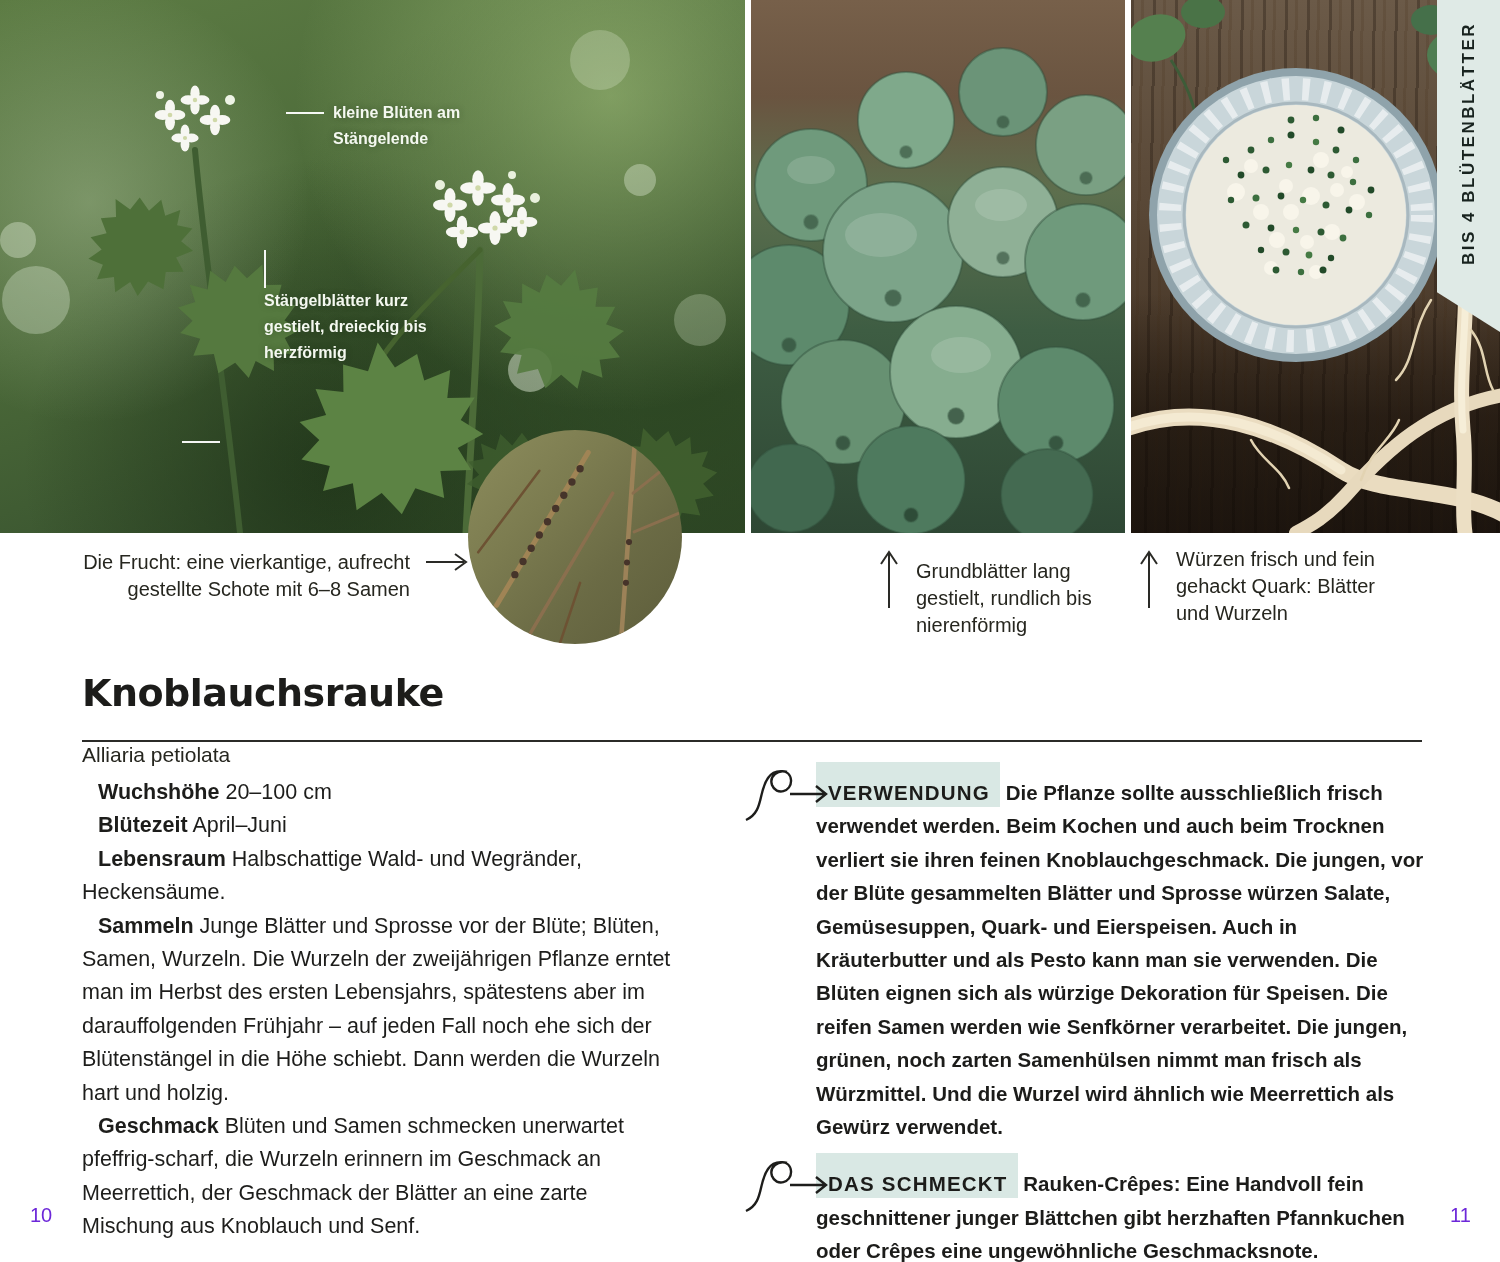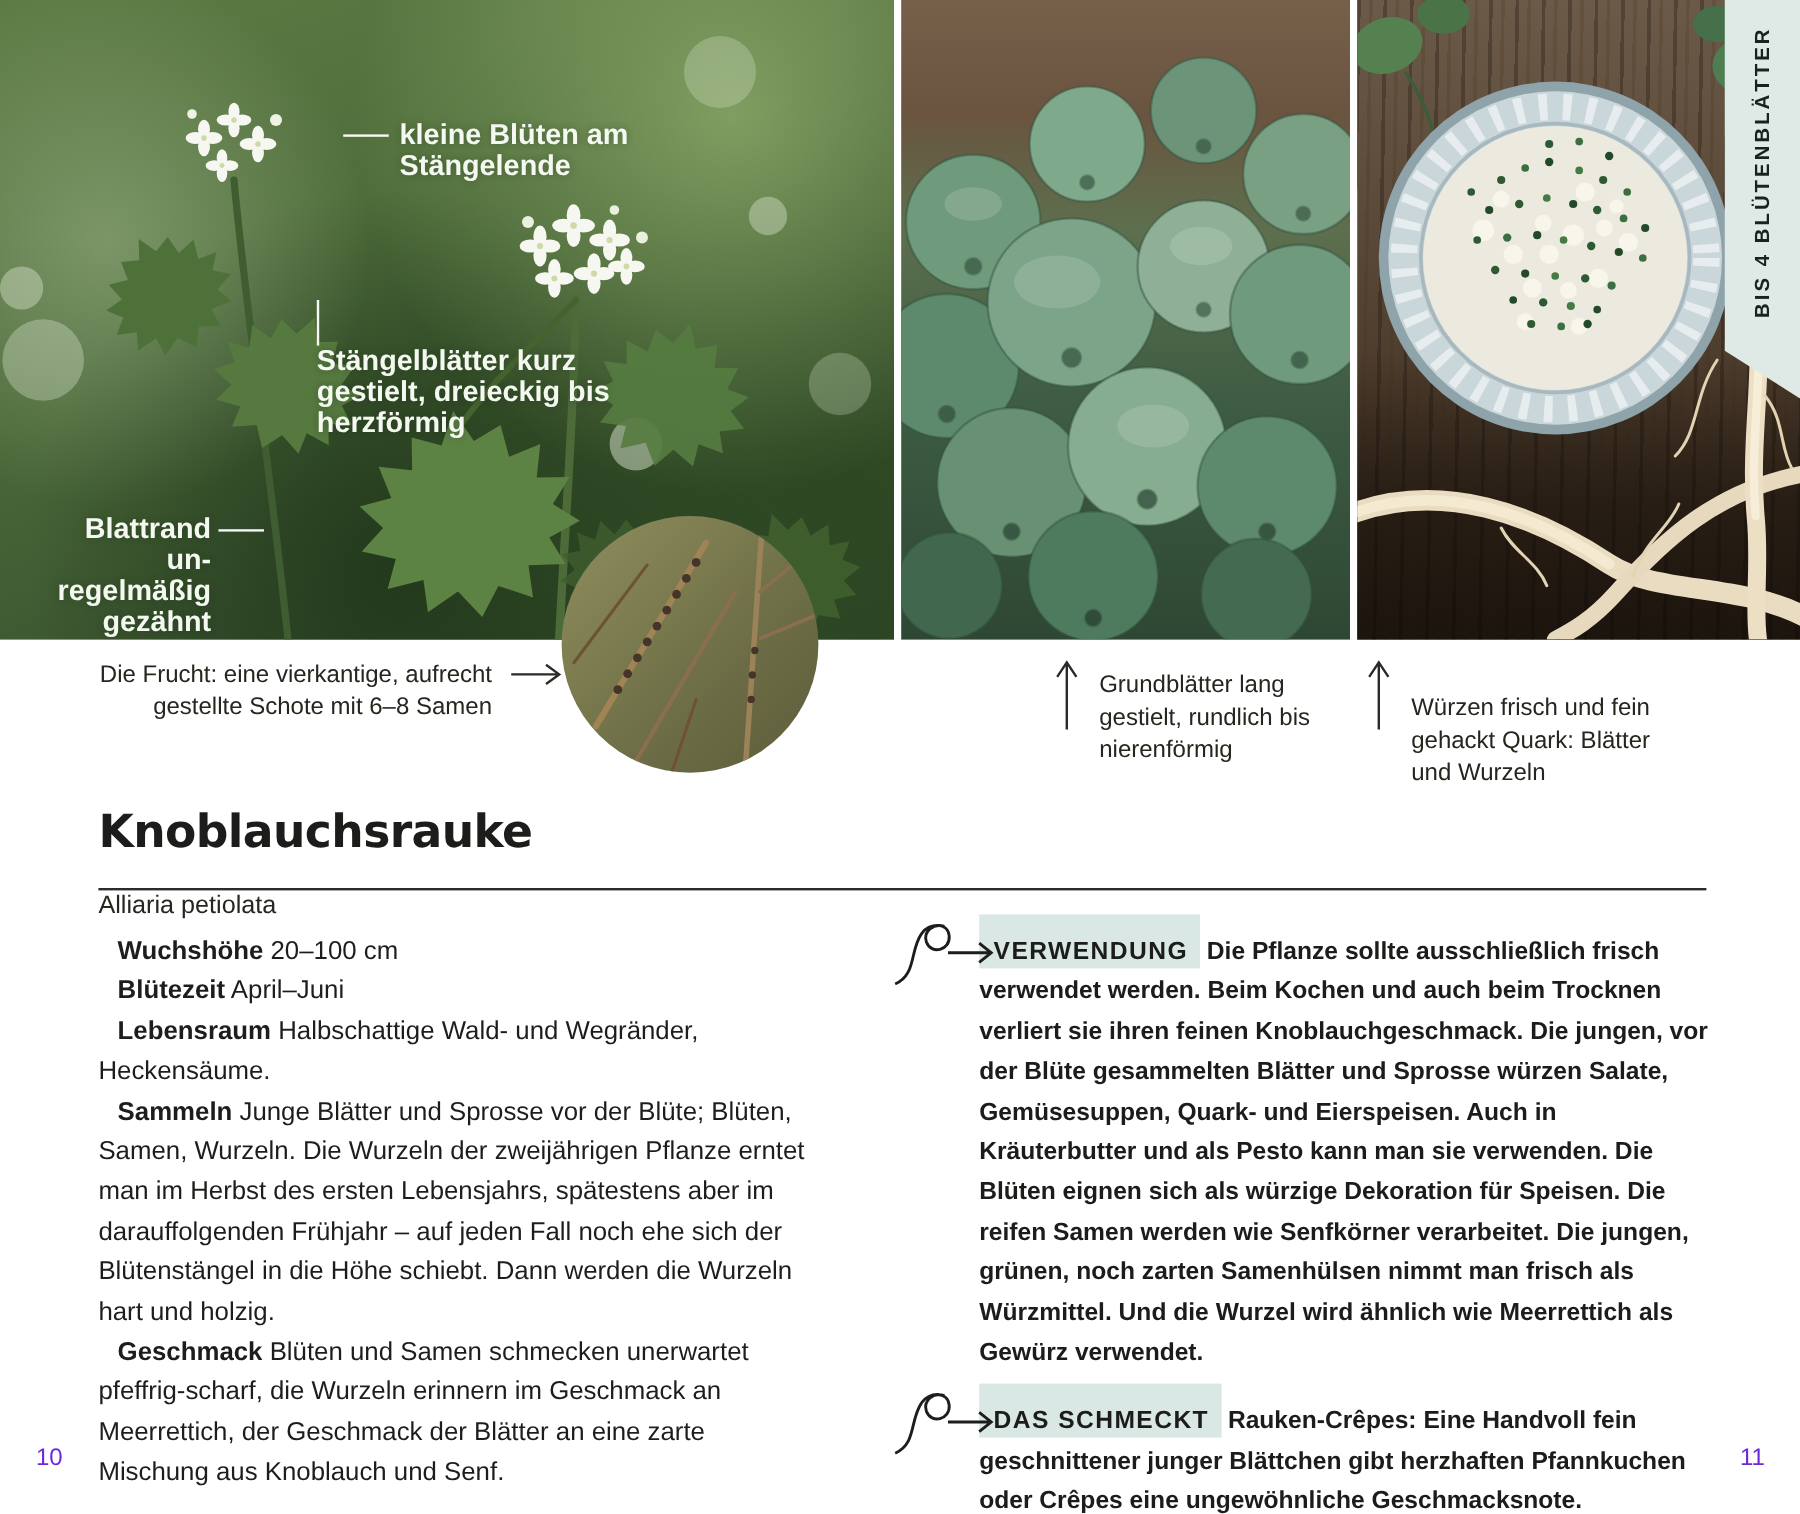--- a/index.html
+++ b/index.html
@@ -14,21 +14,21 @@
       radial-gradient(circle at 90% 70%, rgba(40,66,30,.7), transparent 55%),
       radial-gradient(circle at 45% 88%, rgba(28,48,22,.8), transparent 50%),
       linear-gradient(160deg,#5d7c44,#4a6838 45%,#3a5530 75%,#2f4727);}
   .photo-mid{left:751px;width:374px;
     background:linear-gradient(180deg,#77604a 0%,#6a5440 18%,#5d6f4e 36%,#3e5d43 62%,#2e4734 100%);}
   .photo-right{left:1131px;width:369px;
     background:
       linear-gradient(180deg, rgba(0,0,0,0) 0 55%, rgba(10,6,3,.45) 78%, rgba(5,3,2,.55) 100%),
       repeating-linear-gradient(91deg, rgba(25,15,8,.30) 0 3px, rgba(0,0,0,0) 3px 10px, rgba(70,48,26,.20) 10px 13px, rgba(0,0,0,0) 13px 22px),
       linear-gradient(180deg,#6b5a48,#584736 40%,#453526 70%,#37291c);}
-  .annot{position:absolute;color:var(--annotation_text,#f4f8f0);font-size:24px;line-height:26px;
+  .annot{position:absolute;color:var(--annotation_text,#f4f8f0);font-size:16px;line-height:26px;
          font-weight:700;white-space:pre-line;text-shadow:0 0 6px rgba(30,50,25,.35);}
   .leader-h{position:absolute;height:2px;background:rgba(255,255,255,.95);}
   .leader-v{position:absolute;width:2px;background:rgba(255,255,255,.95);}
   .ribbon{position:absolute;left:1437px;top:0;width:63px;height:332px;background:var(--ribbon_bg,#dfeae6);
           clip-path:polygon(0 0,100% 0,100% 100%,0 88%);display:flex;align-items:flex-start;justify-content:center;}
   .ribbon span{writing-mode:vertical-rl;transform:rotate(180deg);font-weight:700;font-size:17px;
           letter-spacing:2.5px;color:#18231f;margin-top:22px;white-space:nowrap;}
   .inset{position:absolute;left:468px;top:430px;width:214px;height:214px;border-radius:50%;overflow:hidden;
          background:linear-gradient(135deg,#8d8d5d,#7c7c50 35%,#6b6b45 65%,#5d5d3b);}
   .inset svg{display:block;width:100%;height:100%;}
@@ -110,23 +110,20 @@
         <circle cx="512" cy="175" r="4" fill="#e9f0dd"></circle>
       </g>
     </svg>
     <div class="annot" style="left:333px;top:100px;">kleine Blüten am
 Stängelende</div>
     <div class="leader-h" style="left:286px;top:112px;width:38px;"></div>
     <div class="leader-v" style="left:264px;top:250px;height:38px;"></div>
     <div class="annot" style="left:264px;top:288px;">Stängelblätter kurz
 gestielt, dreieckig bis
 herzförmig</div>
-    <div class="annot" style="left:40px;top:428px;width:136px;text-align:right;">Blattrand un-
-regelmäßig
-gezähnt</div>
     <div class="leader-h" style="left:182px;top:441px;width:38px;"></div>
   </div>
 
   <div class="photo photo-mid">
     <svg viewBox="0 0 374 533" preserveAspectRatio="none">
       <g stroke="#32523d" stroke-opacity=".45" stroke-width="2">
         <g>
             <circle cx="60" cy="185" r="56" fill="#6f9a7c"></circle>
             <circle cx="60" cy="222" r="7" fill="#2e4a36" opacity=".6"></circle>
           </g>
@@ -319,21 +316,21 @@
     </svg>
     <div class="caption" style="position:static;width:230px;margin-top:12px;">Grundblätter lang
 gestielt, rundlich bis
 nierenförmig</div>
   </div>
 
   <div class="cap-row" style="left:1138px;top:546px;">
     <svg class="arrow-svg" width="22" height="64" viewBox="0 0 22 64">
       <path d="M11,62 L11,8 M3,18 L11,6 L19,18" fill="none" stroke="#2a2a26" stroke-width="2"></path>
     </svg>
-    <div class="caption" style="position:static;width:250px;margin-top:31px;">Würzen frisch und fein
+    <div class="caption" style="position:static;width:250px;">Würzen frisch und fein
 gehackt Quark: Blätter
 und Wurzeln</div>
   </div>
 
   <h1 class="title">Knoblauchsrauke</h1>
   <div class="latin">Alliaria petiolata</div>
   <div class="rule"></div>
 
   <div class="col-left">
     <p><b>Wuchshöhe</b> <span>20–100 cm</span></p>

